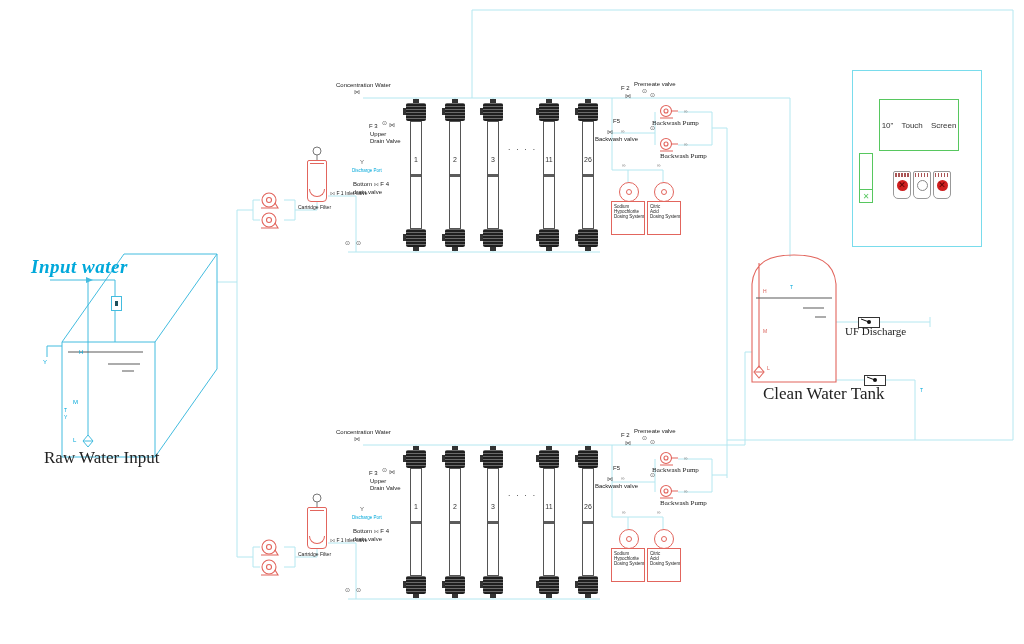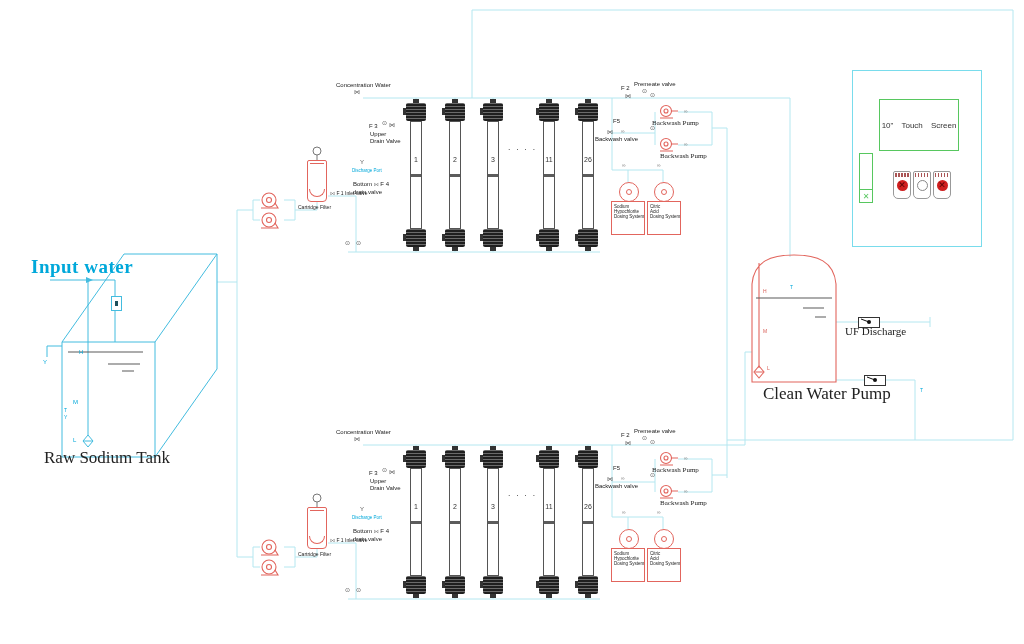--- a/index.html
+++ b/index.html
@@ -147,31 +147,31 @@
     </g>
 
     <g stroke="#777" fill="none">
       <circle cx="317" cy="151" r="4"></circle>
         <path d="M317,155 V160"></path>
       <circle cx="317" cy="498" r="4"></circle>
         <path d="M317,502 V507"></path>
     </g>
   </svg>
 
-  <div class="l f19 ser cy" style="left:31px;top:256px;">Input water</div>
-  <div class="l f17 ser" style="left:44px;top:448px;">Raw Sodium Tank</div>
+  <div class="l f19 ser cy" style="left:31px;top:256px;font-style:italic;">Input water</div>
+  <div class="l f17 ser" style="left:44px;top:448px;">Raw Water Input</div>
   <div class="l f6 cy" style="left:79px;top:349px;">H</div>
   <div class="l f6 cy" style="left:73px;top:399px;">M</div>
   <div class="l f5 cy" style="left:64px;top:408px;">T</div>
   <div class="l f5 cy" style="left:64px;top:415px;">Y</div>
   <div class="l f6 cy" style="left:73px;top:437px;">L</div>
   <div class="l f6 cy" style="left:43px;top:359px;">Y</div>
   <div class="inlet-valve"></div>
 
-  <div class="l f17 ser" style="left:763px;top:384px;">Clean Water Pump</div>
+  <div class="l f17 ser" style="left:763px;top:384px;">Clean Water Tank</div>
   <div class="l f11 ser" style="left:845px;top:325px;">UF Discharge</div>
   <div class="l f5 rd" style="left:763px;top:289px;">H</div>
   <div class="l f5 rd" style="left:763px;top:329px;">M</div>
   <div class="l f5 rd" style="left:767px;top:366px;">L</div>
   <div class="l f5 cy" style="left:790px;top:285px;">T</div>
   <div class="l f5 cy" style="left:920px;top:388px;">T</div>
   <div class="meter" style="left:858px;top:317px;">
     <svg width="19" height="8">
         <circle cx="10" cy="4" r="2" fill="#111"></circle>
         <path d="M2,1 L10,4" stroke="#111" fill="none"></path>

